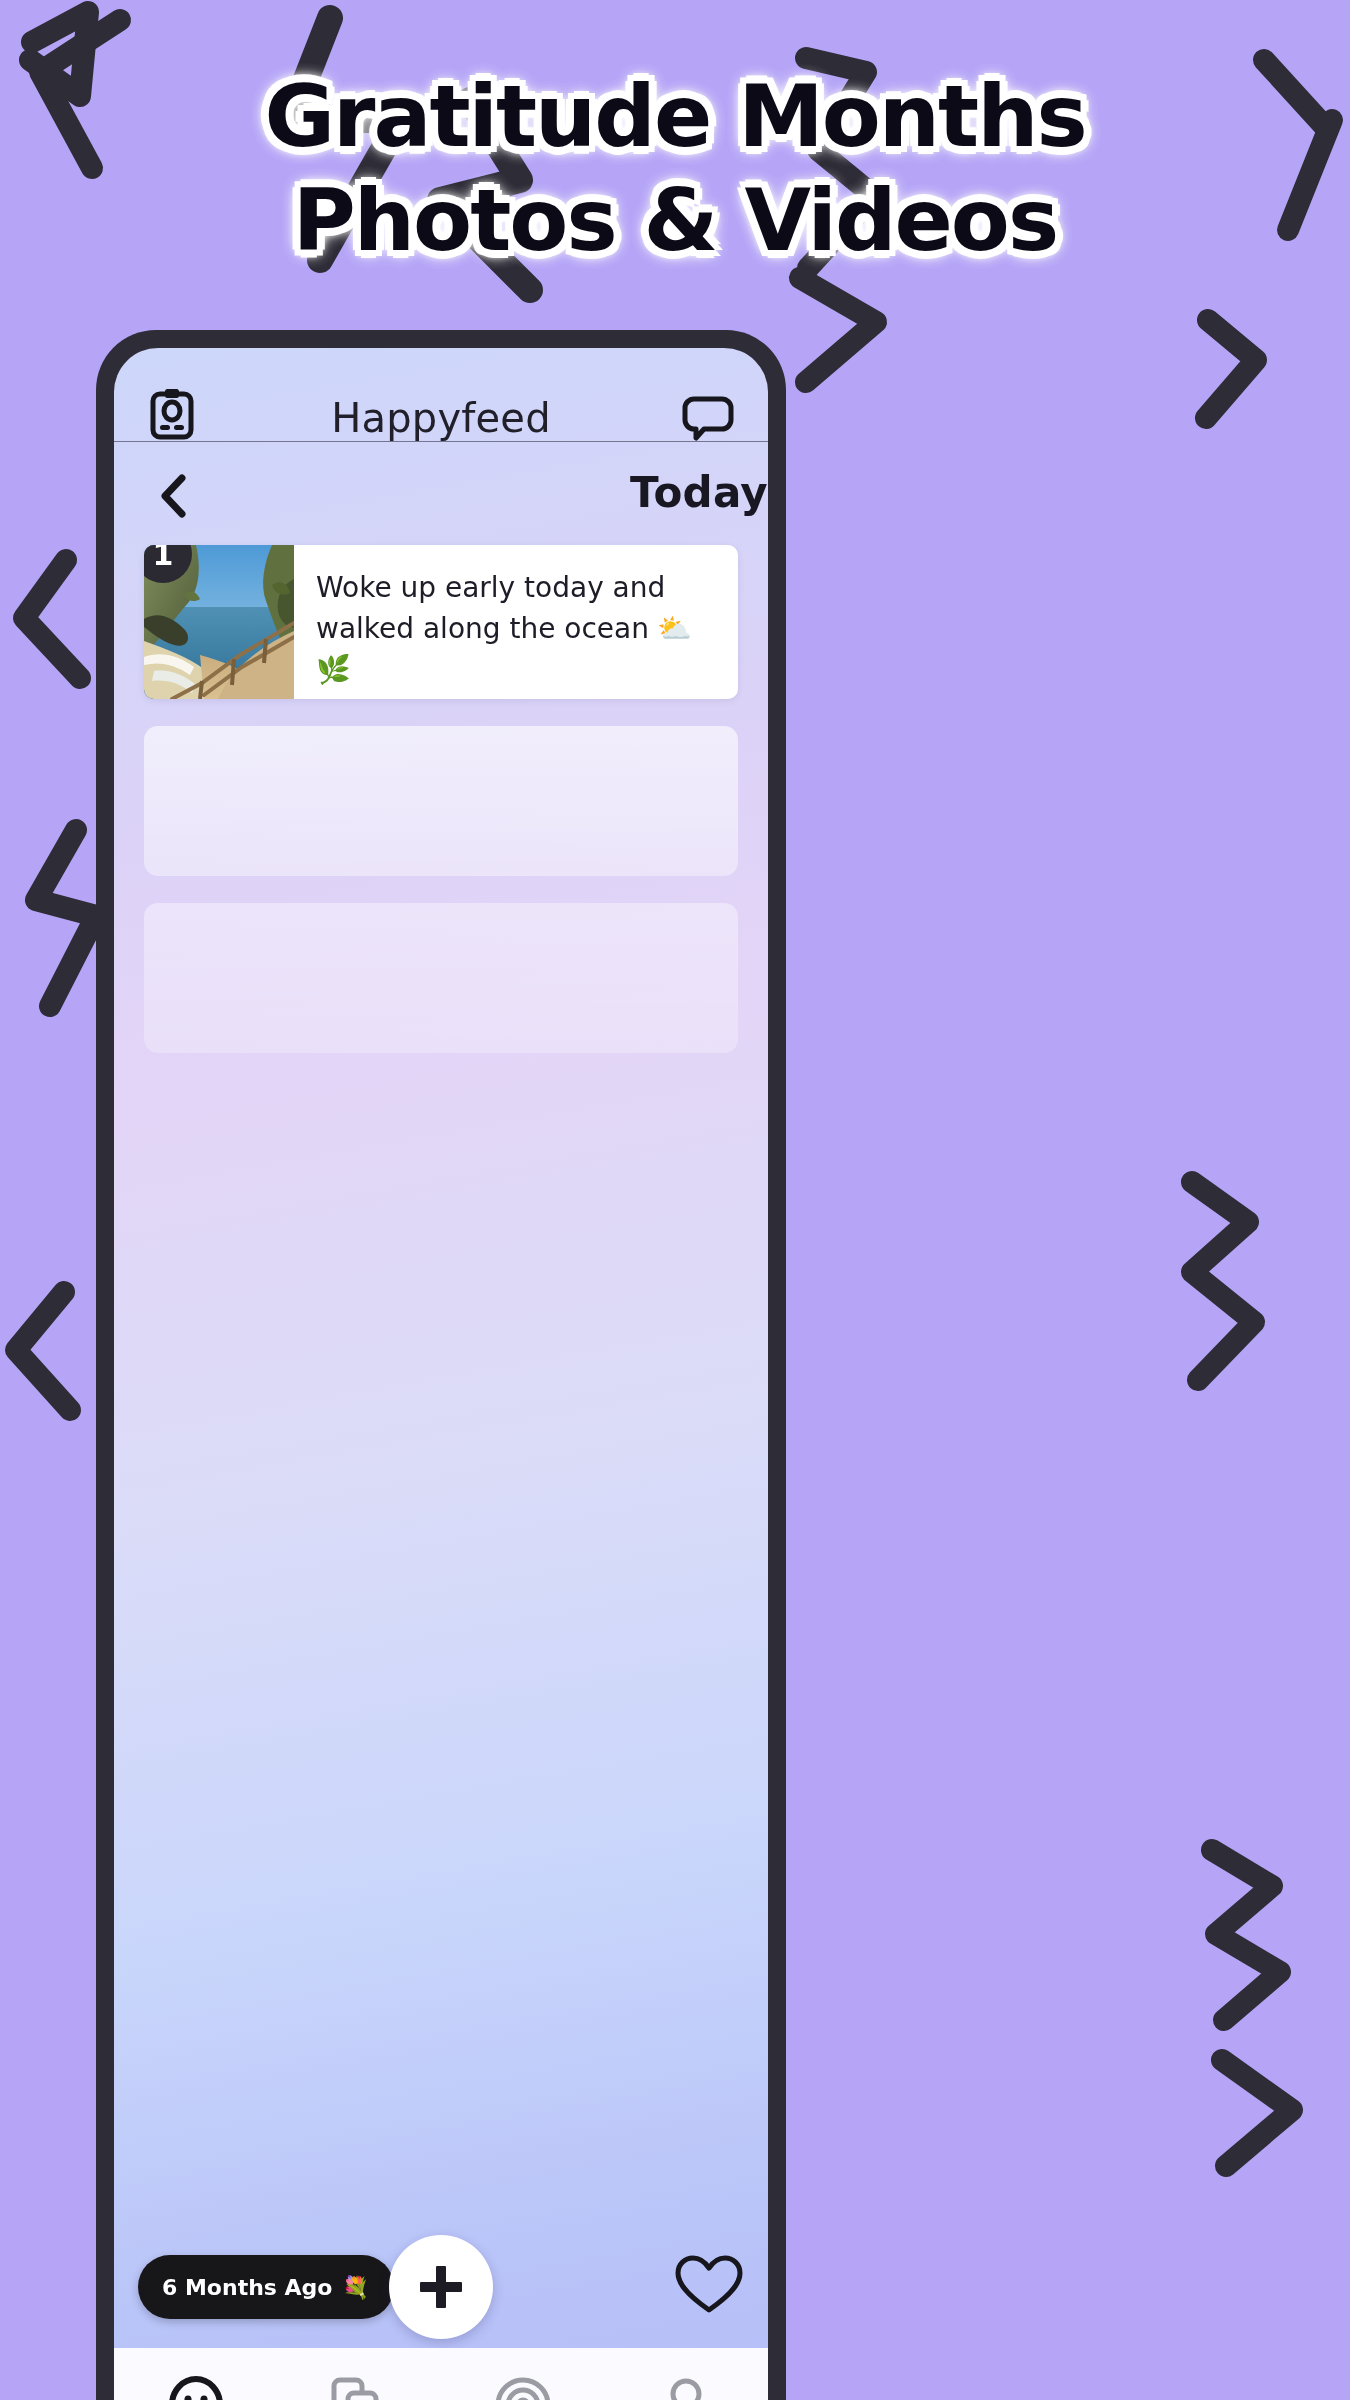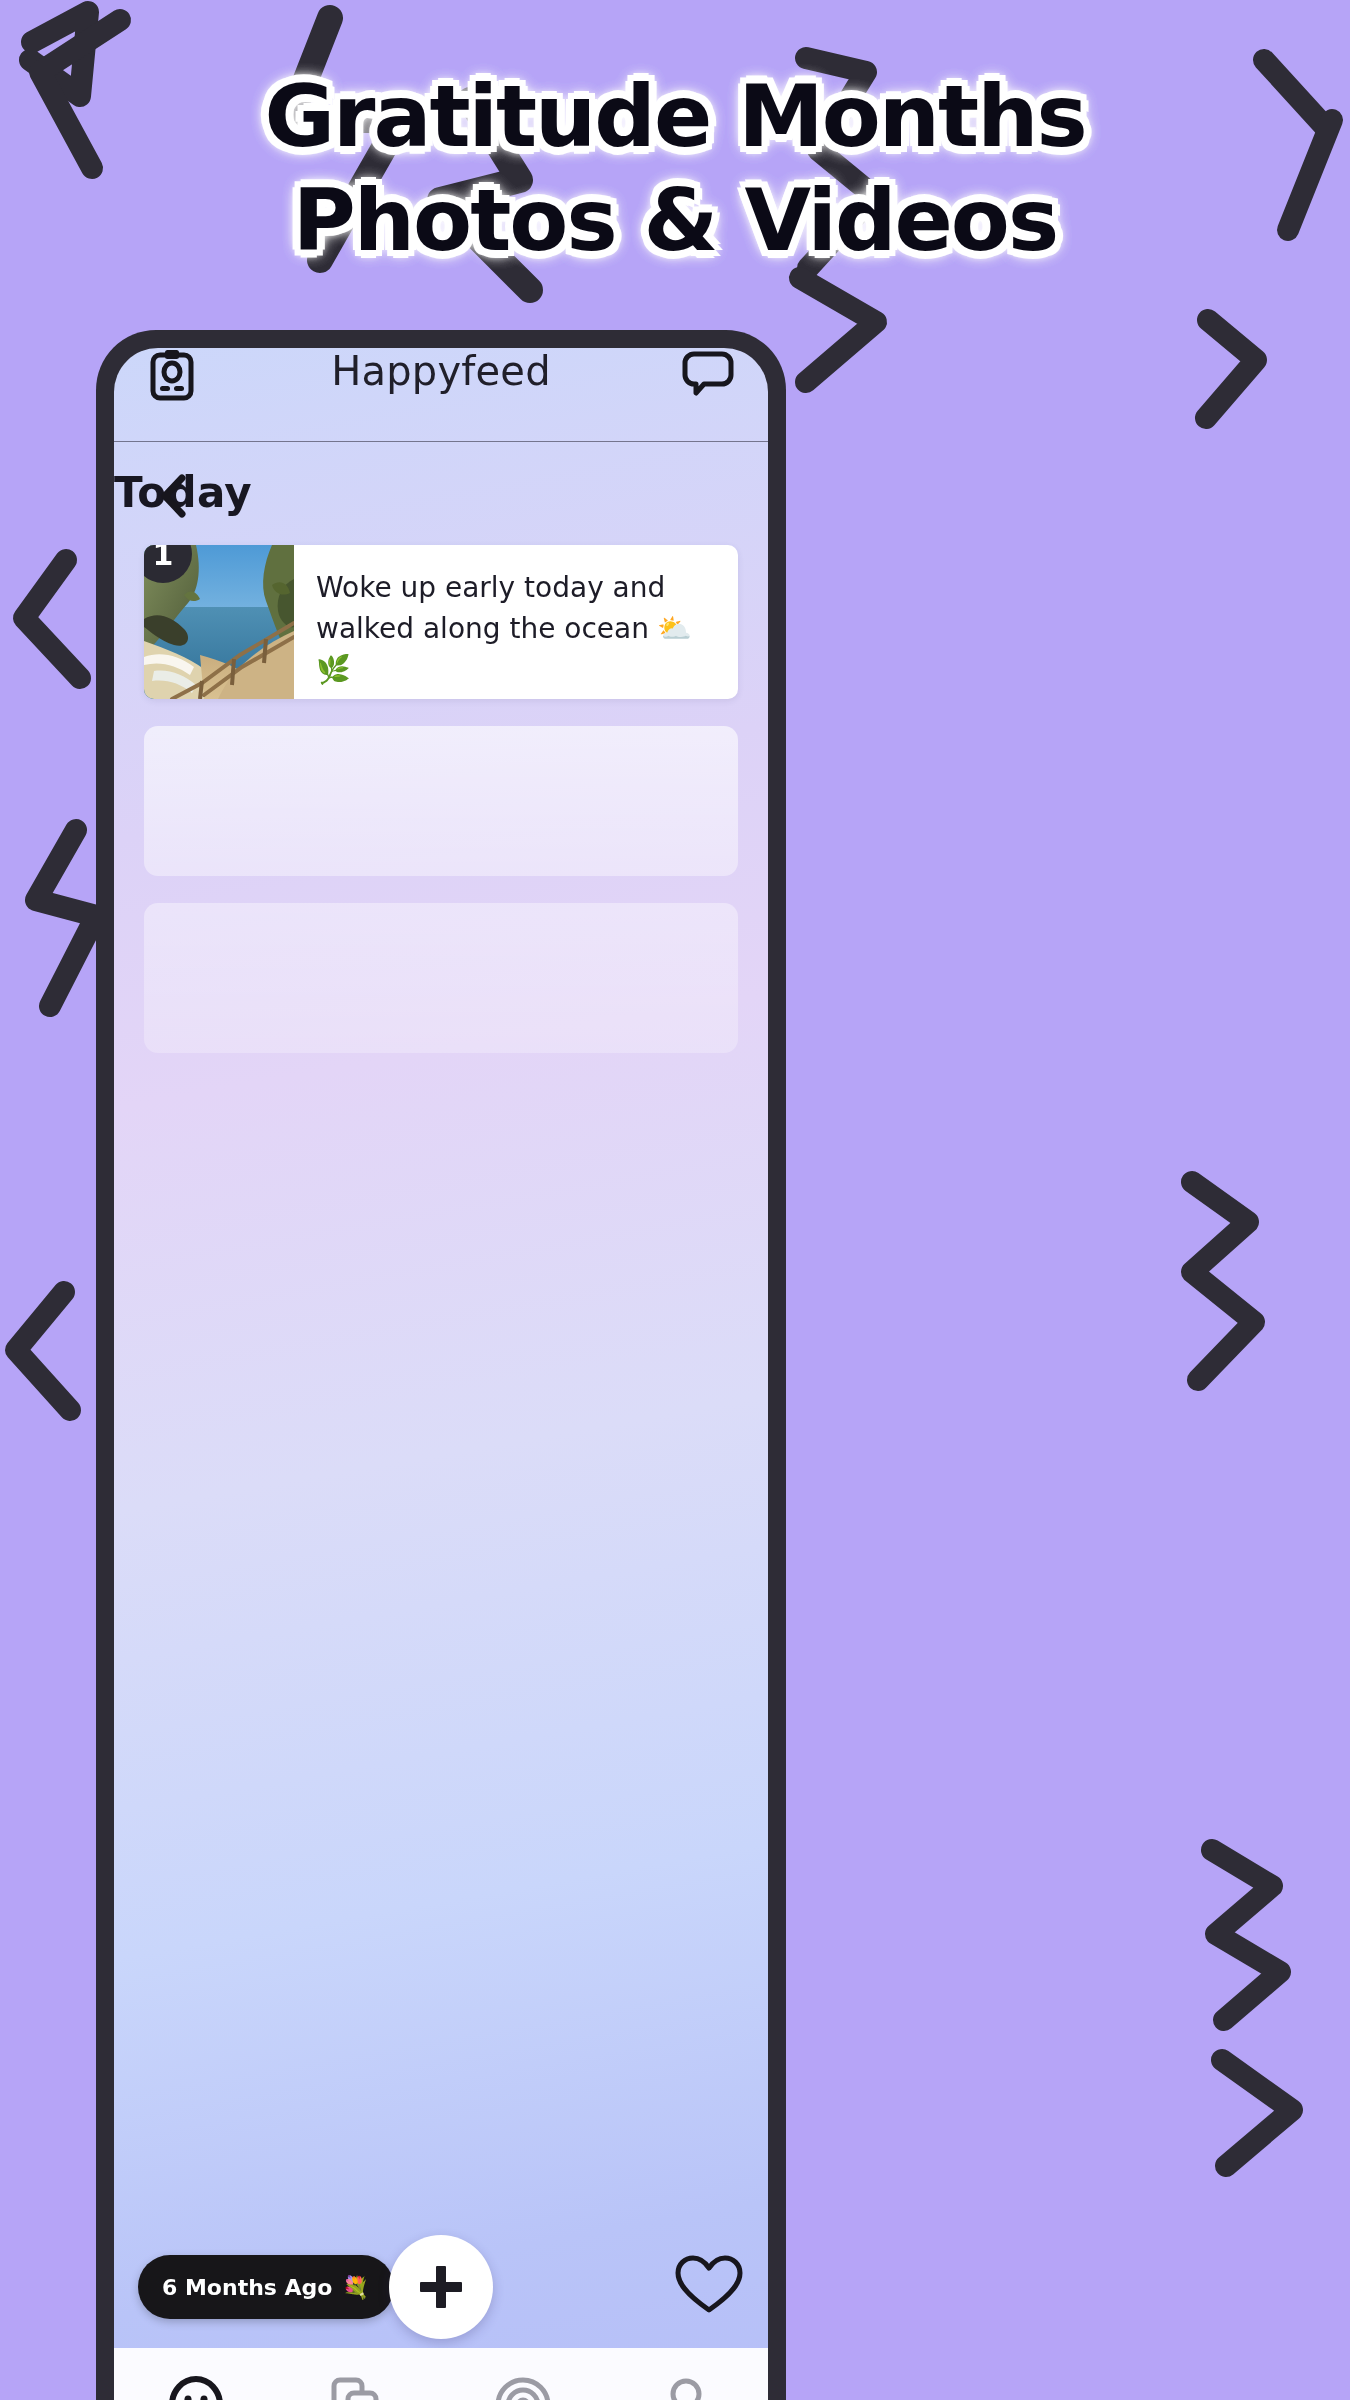--- a/index.html
+++ b/index.html
@@ -61,40 +61,40 @@
     display:flex;
     flex-direction:column;
   }
 
   
   .appbar{
     position:relative;
     height:94px;
     flex:0 0 94px;
     display:flex;
-    align-items:flex-start;
+    align-items:flex-end;
     justify-content:space-between;
     padding:0 34px;
     border-bottom:1.5px solid rgba(40,38,54,.55);
     gap:16px;
   }
   .appbar-title{
     position:absolute; left:0; right:0; text-align:center;
     font-size:40px; font-weight:500; color:#201f2a;
     letter-spacing:.2px;
     font-family:"DejaVu Sans", sans-serif;
   }
   .icon-btn{ position:relative; z-index:2; display:flex; align-items:center; justify-content:center; }
 
   
   .date-head{
     position:relative;
     padding:26px 0 14px 0;
     flex:0 0 auto;
-    text-align:left;
+    text-align:right;
   }
   .back-chevron{
     position:absolute;
     left:42px; top:30px;
   }
   .day-title{
     font-size:42px;
     font-weight:bold;
     color:#181722;
     font-family:"DejaVu Sans", sans-serif;

